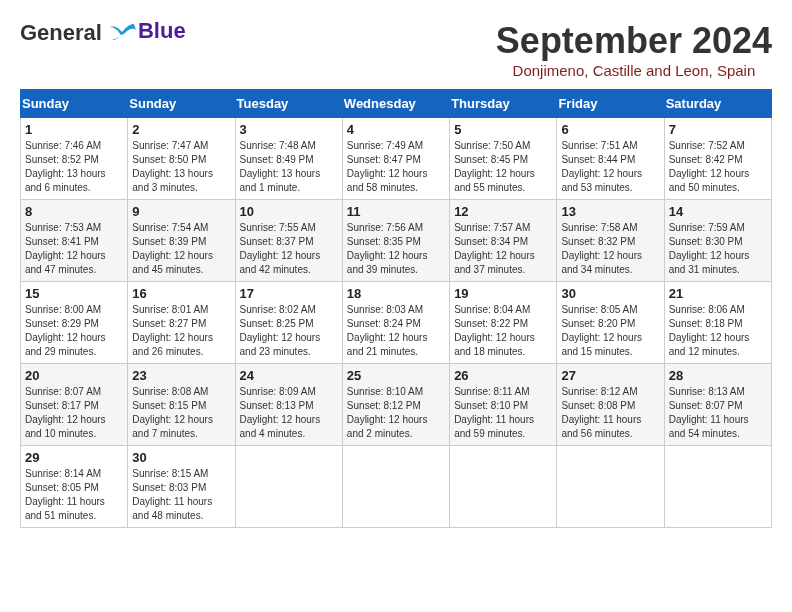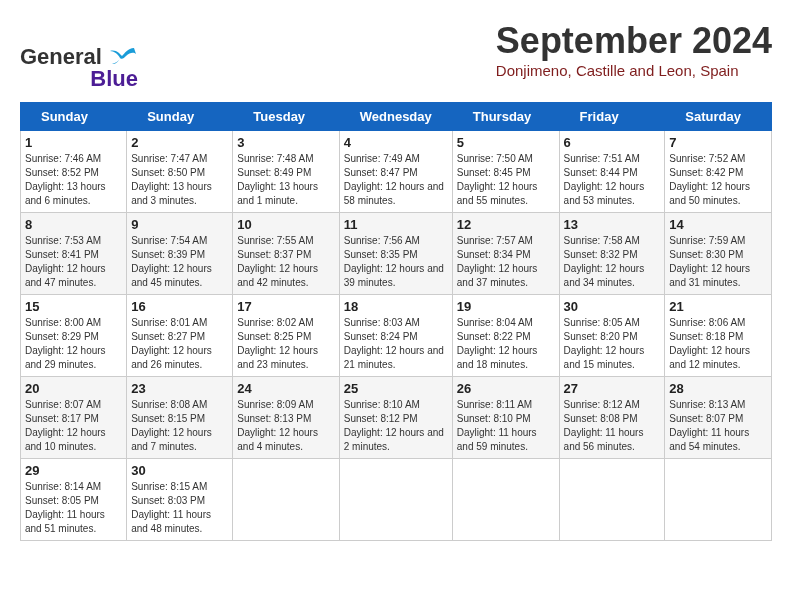--- a/index.html
+++ b/index.html
@@ -11,50 +11,48 @@
       padding: 20px;
     }
     .header-section {
       display: flex;
       justify-content: space-between;
       align-items: flex-start;
       margin-bottom: 10px;
     }
     .logo {
       display: flex;
-      flex-direction: column;
-      align-items: flex-end;
-      margin-top: 24px;
+      align-items: center;
     }
     .logo-line {
       display: flex;
       align-items: center;
       gap: 4px;
     }
     .title-section {
-      text-align: left;
+      text-align: center;
     }
     .month-title {
       font-size: 36px;
       font-weight: bold;
       color: #333;
     }
     .subtitle {
       font-size: 15px;
       color: #7f1d1d;
     }
     table {
       width: 100%;
       border-collapse: collapse;
       font-size: 11px;
     }
     thead th {
       background-color: #1565c0;
       color: #fff;
-      padding: 6px 20px;
+      padding: 6px 1px;
       text-align: left;
       font-size: 13px;
       font-weight: bold;
       border: 1px solid #1565c0;
     }
     tbody td {
       border: 1px solid #ccc;
       vertical-align: top;
       padding: 4px;
       width: calc(100% / 7);

